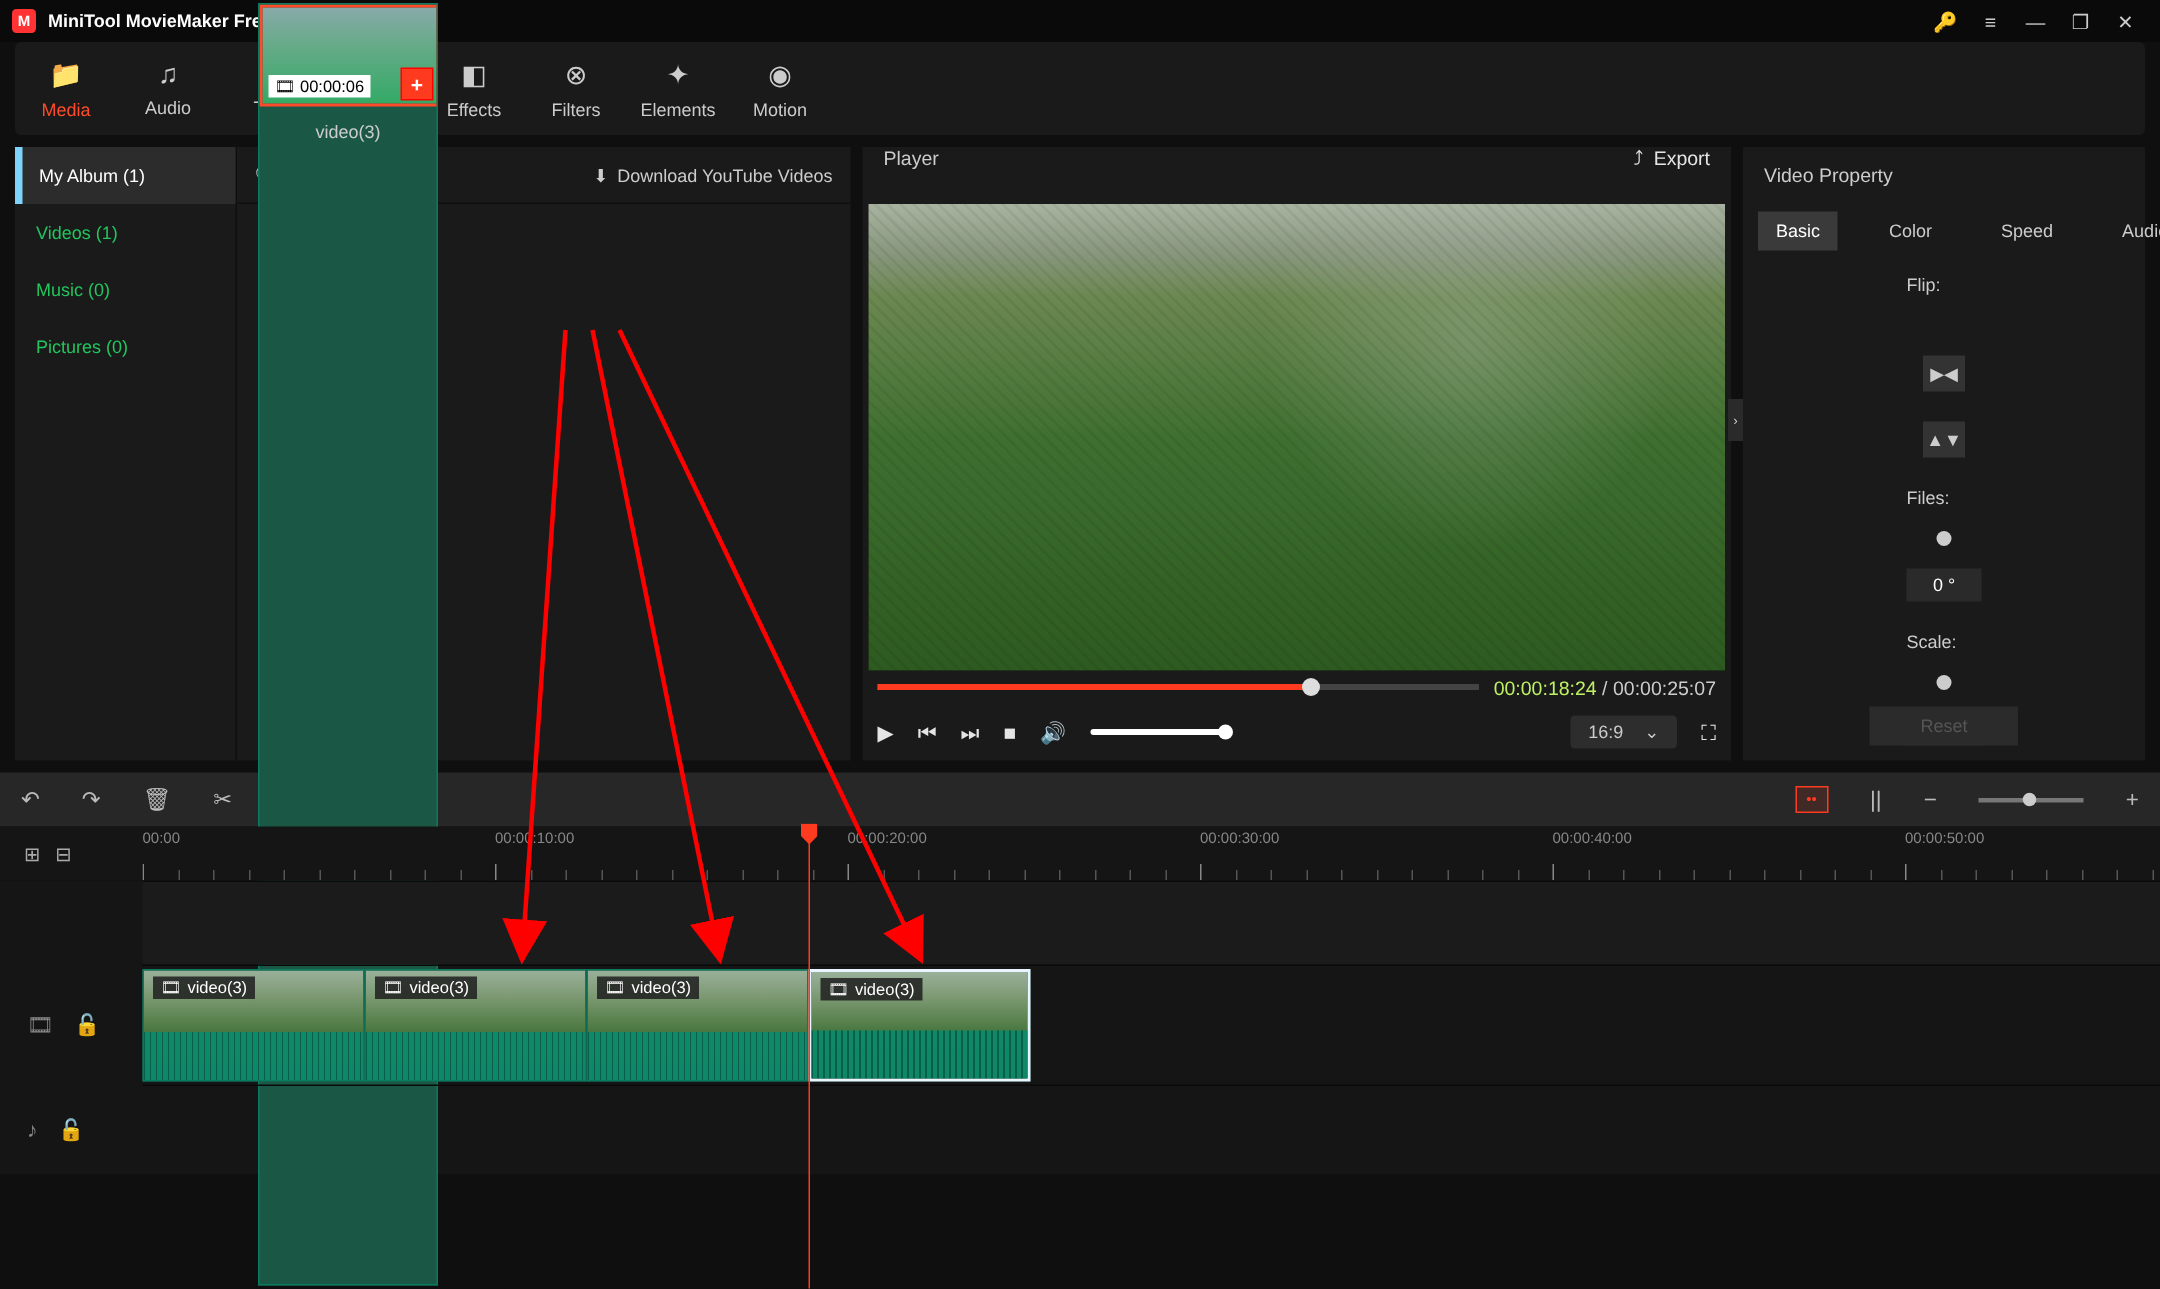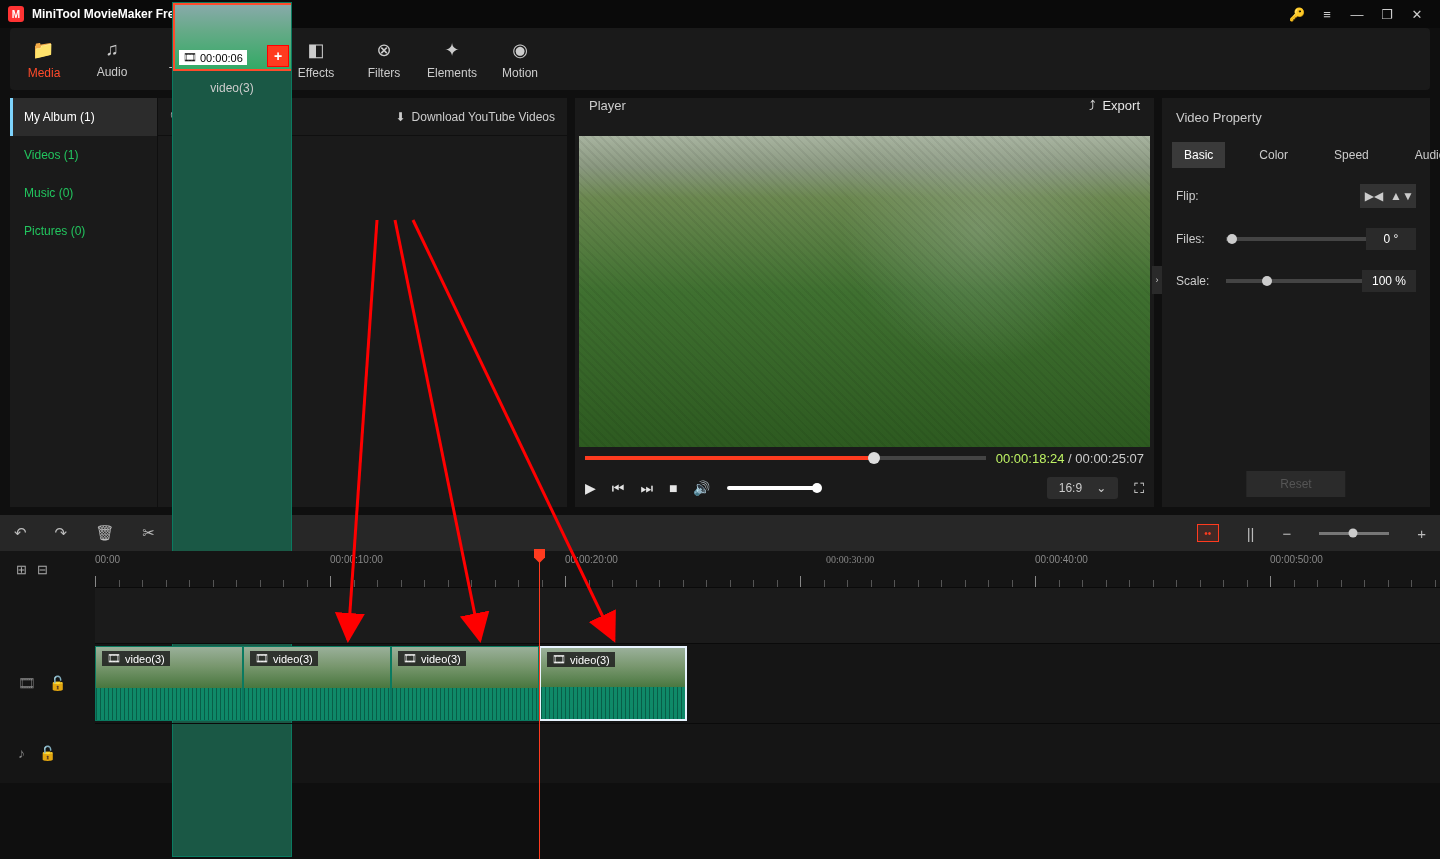--- a/index.html
+++ b/index.html
@@ -19,21 +19,21 @@
 .tool-tab.active { color: #ff4b2b; }
 .tool-tab .ticon { font-size: 18px; }
 
 
 .mainrow { display: flex; height: 409px; margin: 0 10px; gap: 8px; }
 
 
 .leftpanel { display: flex; width: 557px; background: #1a1a1a; }
 .sidebar { width: 148px; border-right: 1px solid #0f0f0f; }
 .sidebar .sb-item { height: 38px; display: flex; align-items: center; padding-left: 14px; font-size: 12px; color: #22c55e; cursor: pointer; }
-.sidebar .sb-item.active { background: #2c2c2c; color: #fff; border-left: 3px solid #7dd3fc; padding-left: 11px; }
+.sidebar .sb-item.active { background: #2c2c2c; color: #fff; border-left: 5px solid #7dd3fc; padding-left: 11px; }
 .libtop { height: 38px; display: flex; align-items: center; padding: 0 12px; border-bottom: 1px solid #0f0f0f; }
 .libtop .srch { color: #888; font-size: 12px; flex: 1; display: flex; align-items: center; gap: 6px; }
 .libtop .dlyt { color: #ccc; font-size: 12px; display: flex; align-items: center; gap: 6px; cursor: pointer; }
 .libgrid { display: flex; padding: 14px; gap: 20px; align-items: flex-start; }
 .libcard { width: 120px; text-align: center; }
 .libcard .thumbbox { width: 120px; height: 68px; display: flex; align-items: center; justify-content: center; position: relative; }
 .libcard.import .thumbbox { border: 1px dashed #555; color: #999; font-size: 22px; }
 .libcard .cap { margin-top: 10px; font-size: 12px; color: #ccc; }
 .libcard.clip .thumbbox { border: 2px solid #ff4b2b; background: linear-gradient(to bottom, #8aa 0%, #6a8 40%, #3a6 100%); }
 .durbadge { position: absolute; left: 4px; bottom: 4px; background: #fff; color: #000; font-size: 11px; padding: 1px 4px; display: flex; align-items: center; gap: 3px; }
@@ -60,21 +60,21 @@
 .ctrls .vol::after { content: ""; width: 10px; height: 10px; background: #fff; border-radius: 50%; position: absolute; right: -5px; top: 50%; transform: translateY(-50%); }
 .ctrls .cspacer { flex: 1; }
 .ctrls .ratio { background: #2d2d2d; padding: 4px 12px; border-radius: 3px; font-size: 12px; display: flex; gap: 14px; align-items: center; cursor: pointer; }
 
 
 .rprops { width: 268px; background: #1a1a1a; display: flex; flex-direction: column; position: relative; }
 .rprops .rhead { height: 38px; display: flex; align-items: center; padding: 0 14px; font-size: 13px; }
 .rprops .tabs { display: flex; gap: 22px; padding: 6px 10px; align-items: flex-end; }
 .rprops .tabs .ptab { padding: 6px 12px; font-size: 12px; cursor: pointer; color: #ccc; }
 .rprops .tabs .ptab.active { background: #3a3a3a; color: #fff; }
-.rprops .prow { display: flex; align-items: center; padding: 10px 14px; gap: 0; font-size: 12px; }
+.rprops .prow { display: flex; align-items: center; padding: 10px 14px; gap: 20px; font-size: 12px; flex-direction: column; }
 .rprops .prow .plabel { width: 50px; color: #ccc; }
 .rprops .flipbtn { width: 28px; height: 24px; background: #333; display: flex; align-items: center; justify-content: center; cursor: pointer; font-size: 12px; }
 .rprops .pslider { flex: 1; height: 4px; background: #444; position: relative; }
 .rprops .pslider .pk { width: 10px; height: 10px; background: #ccc; border-radius: 50%; position: absolute; top: 50%; transform: translate(-50%, -50%); }
 .rprops .pval { background: #2a2a2a; padding: 4px 10px; font-size: 12px; min-width: 50px; text-align: center; color: #fff; }
 .rprops .collapse { position: absolute; left: -10px; top: 168px; width: 10px; height: 28px; background: #2a2a2a; display: flex; align-items: center; justify-content: center; font-size: 9px; cursor: pointer; }
 .rprops .reset { position: absolute; bottom: 10px; left: 50%; transform: translateX(-50%); background: #2b2b2b; color: #555; padding: 6px 34px; font-size: 12px; }
 
 
 .tl { margin-top: 8px; height: 352px; }
@@ -335,21 +335,21 @@
         <div class="tick major" style="left: 470px;"></div>
         <div class="tick" style="left: 493.5px;"></div>
         <div class="tick" style="left: 517px;"></div>
         <div class="tick" style="left: 540.5px;"></div>
         <div class="tick" style="left: 564px;"></div>
         <div class="tick" style="left: 587.5px;"></div>
         <div class="tick" style="left: 611px;"></div>
         <div class="tick" style="left: 634.5px;"></div>
         <div class="tick" style="left: 658px;"></div>
         <div class="tick" style="left: 681.5px;"></div>
-        <div class="rtime" style="left: 731px; font-family: Liberation Serif, serif;">00:00:30:00</div>
+        <div class="rtime" style="left: 705px;">00:00:30:00</div>
         <div class="tick major" style="left: 705px;"></div>
         <div class="tick" style="left: 728.5px;"></div>
         <div class="tick" style="left: 752px;"></div>
         <div class="tick" style="left: 775.5px;"></div>
         <div class="tick" style="left: 799px;"></div>
         <div class="tick" style="left: 822.5px;"></div>
         <div class="tick" style="left: 846px;"></div>
         <div class="tick" style="left: 869.5px;"></div>
         <div class="tick" style="left: 893px;"></div>
         <div class="tick" style="left: 916.5px;"></div>

